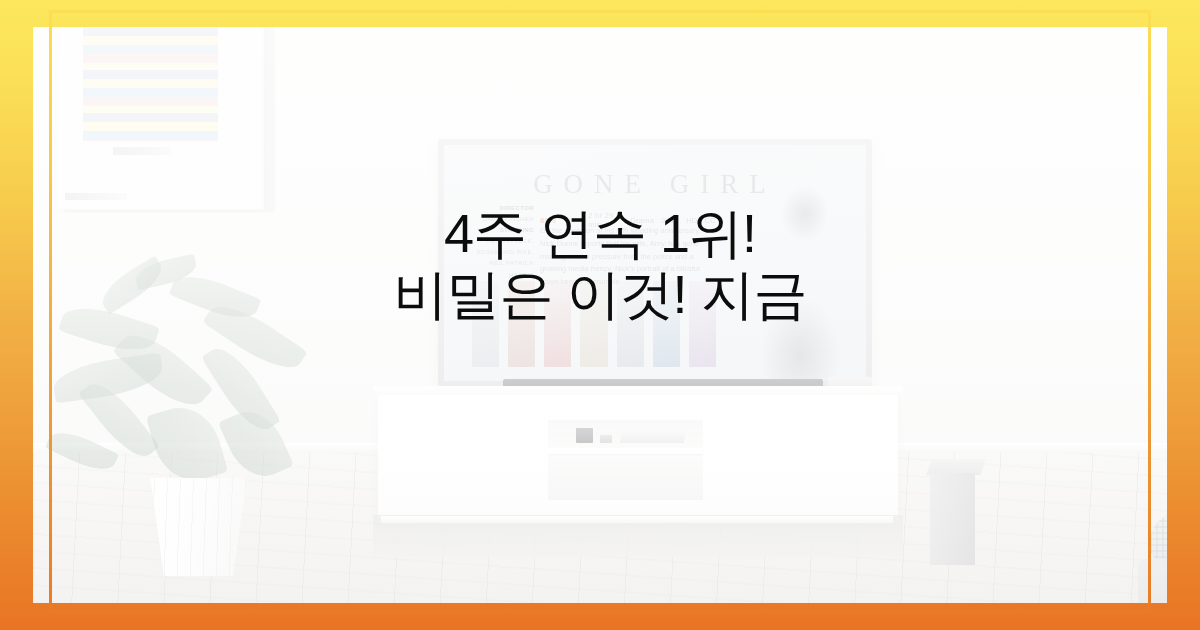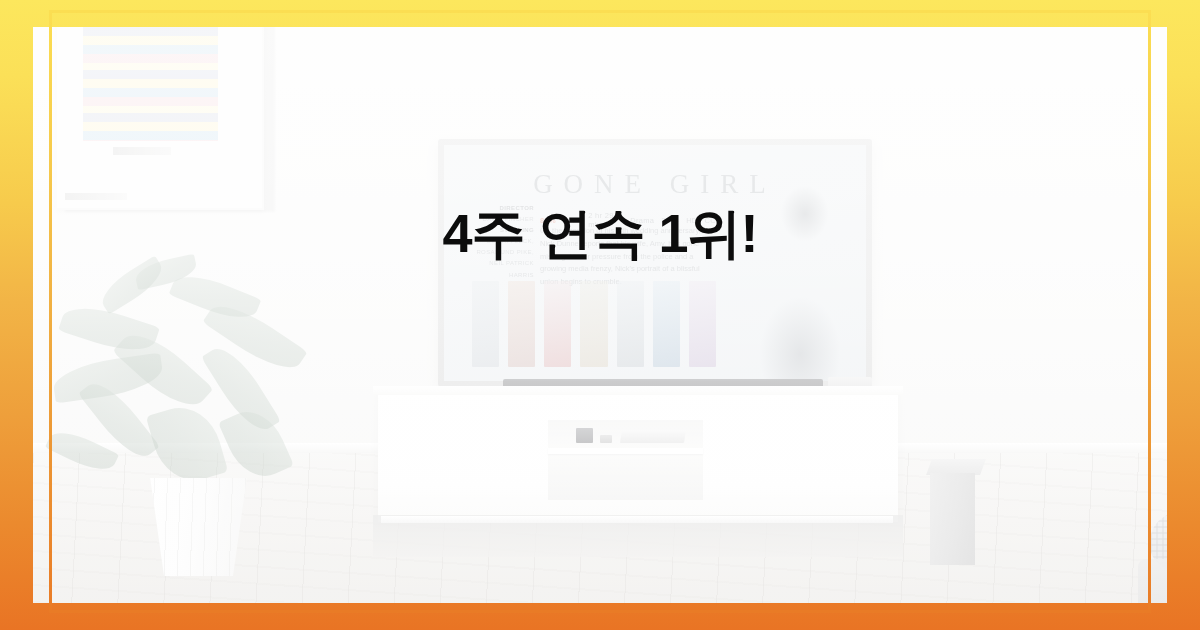--- a/index.html
+++ b/index.html
@@ -269,21 +269,21 @@
   .inner-frame.fix{
     border-image:linear-gradient(180deg,#fbde52 0%,#f6c94b 26%,#f1b142 48%,#ec9533 74%,#e97b26 100%) 1;
   }
 
   
   .headline{
     position:absolute;z-index:8;
     left:0;right:0;top:203px;
     text-align:center;
     font-family:"Liberation Sans","DejaVu Sans",sans-serif;
-    font-weight:700;
+    font-weight:400;
     font-size:54px;
     line-height:1.13;
     letter-spacing:-1px;
     color:#0c0c0c;
     padding:0 180px;
     word-break:keep-all;
     text-shadow:0 0 2px rgba(255,255,255,.35);
   }
 </style>
 </head>
@@ -383,15 +383,16 @@
       <div class="sofa"></div>
 
       <div class="washout"></div>
     </div>
   </div>
 
   <div class="inner-frame fix"></div>
 
   <div class="headline">
     <div>4주 연속 1위!</div>
+    <div>비밀은 이것! 지금</div>
   </div>
 
 </div>
 
 </body></html>

